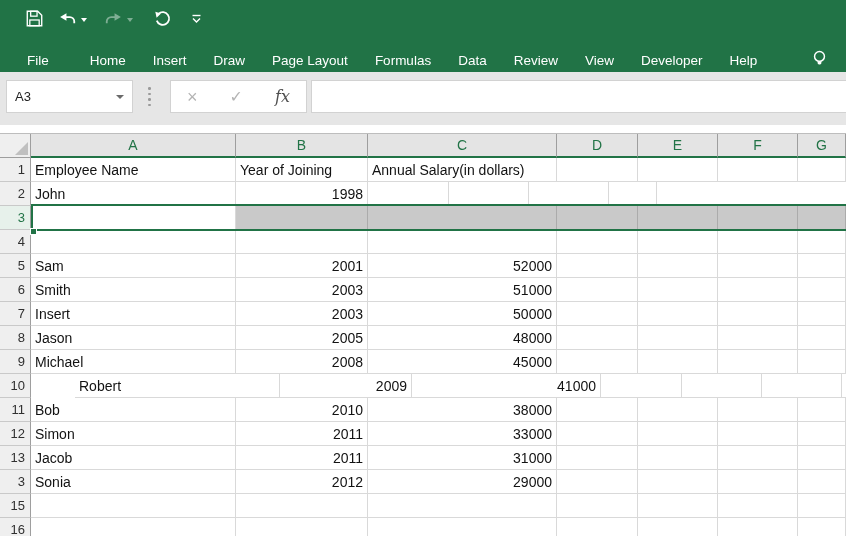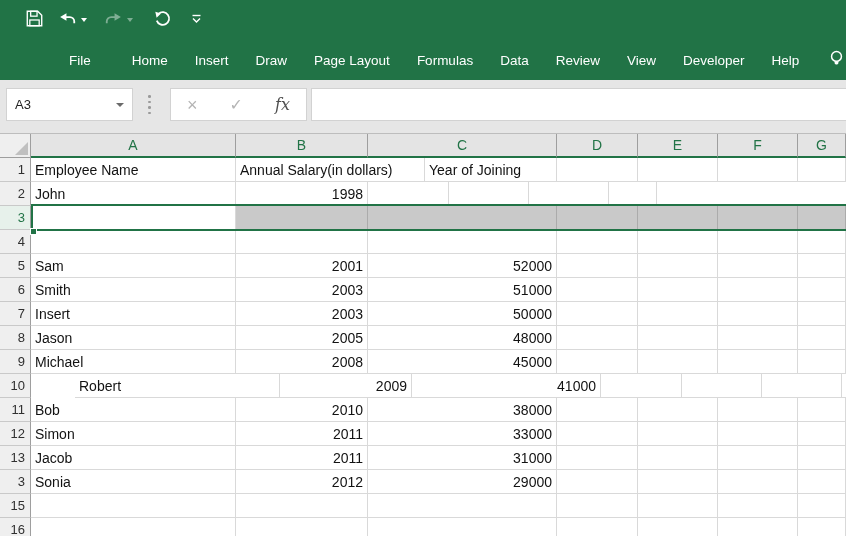--- a/index.html
+++ b/index.html
@@ -9,25 +9,25 @@
   
   .titlebar{position:absolute;top:0;left:0;width:846px;height:40px;background:#217346;}
   .qat{display:flex;align-items:center;height:40px;padding-left:26px;}
   .qat-btn{display:flex;align-items:center;cursor:default;}
   .caret-down{width:0;height:0;border-left:3.5px solid transparent;border-right:3.5px solid transparent;border-top:4px solid #fff;margin-left:4px;}
   .dim{opacity:.42;}
 
   
   .tabbar{position:absolute;top:40px;left:0;width:846px;height:40px;background:#217346;display:flex;align-items:center;padding-left:27px;box-sizing:border-box;gap:27px;}
   .tab{color:#fff;font-size:13.5px;white-space:nowrap;cursor:default;}
-  .tab-file{margin-right:14px;margin-left:42px;}
+  .tab-file{margin-right:14px;}
   .tellme{margin-left:auto;margin-right:16px;display:flex;align-items:center;}
 
   
-  .formula-zone{position:absolute;top:80px;left:0;width:846px;height:53px;background:#E6E6E6;}
+  .formula-zone{position:absolute;top:72px;left:0;width:846px;height:53px;background:#E6E6E6;}
   .fz-box{position:absolute;top:8px;height:33px;background:#fff;border:1px solid #d2d2d2;box-sizing:border-box;display:flex;align-items:center;}
   .name-box{left:6px;width:127px;justify-content:space-between;padding:0 8px;}
   .name-box-text{font-size:13px;color:#222;}
   .nb-caret{width:0;height:0;border-left:4px solid transparent;border-right:4px solid transparent;border-top:4.5px solid #6a6a6a;}
   .sep-dots{position:absolute;left:148px;top:8px;height:33px;display:flex;flex-direction:column;justify-content:center;gap:3px;}
   .sep-dots i{display:block;width:2.5px;height:2.5px;border-radius:50%;background:#9a9a9a;}
   .fx-group{left:170px;width:137px;justify-content:space-around;}
   .icon-cancel{color:#b4b4b4;font-size:18px;line-height:1;}
   .icon-enter{color:#b4b4b4;font-size:16px;line-height:1;}
   .icon-fx{color:#4e4e4e;font-size:16px;font-style:italic;font-family:"DejaVu Serif",serif;line-height:1;}
@@ -152,22 +152,22 @@
         <div class="col-header" style="width: 132px;">B</div>
         <div class="col-header" style="width: 189px;">C</div>
         <div class="col-header" style="width: 81px;">D</div>
         <div class="col-header" style="width: 80px;">E</div>
         <div class="col-header" style="width: 80px;">F</div>
         <div class="col-header" style="width: 48px;">G</div>
       </div>
       <div class="grid-row">
         <div class="row-header">1</div>
         <div class="cell" style="width: 205px;">Employee Name</div>
+        <div class="cell" style="width: 132px;">Year of Joining</div>
         <div class="cell" style="width: 189px;">Annual Salary(in dollars)</div>
-        <div class="cell" style="width: 132px;">Year of Joining</div>
         <div class="cell" style="width: 81px;"></div>
         <div class="cell" style="width: 80px;"></div>
         <div class="cell" style="width: 80px;"></div>
         <div class="cell" style="width: 48px;"></div>
       </div>
       <div class="grid-row">
         <div class="row-header">2</div>
         <div class="cell" style="width: 205px;">John</div>
         <div class="cell num" style="width: 132px;">1998</div>
         <div class="cell" style="width: 81px;"></div>

